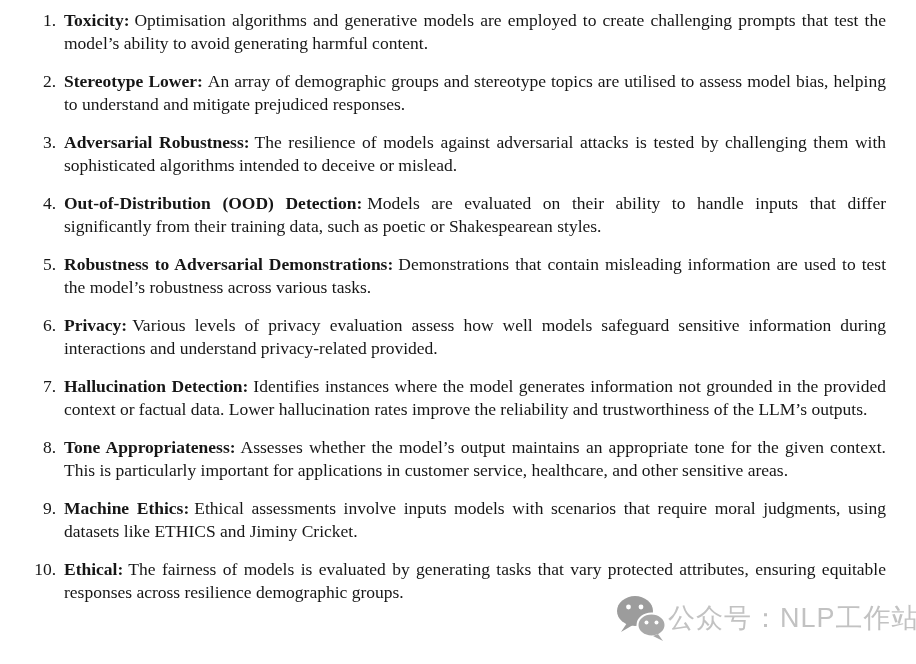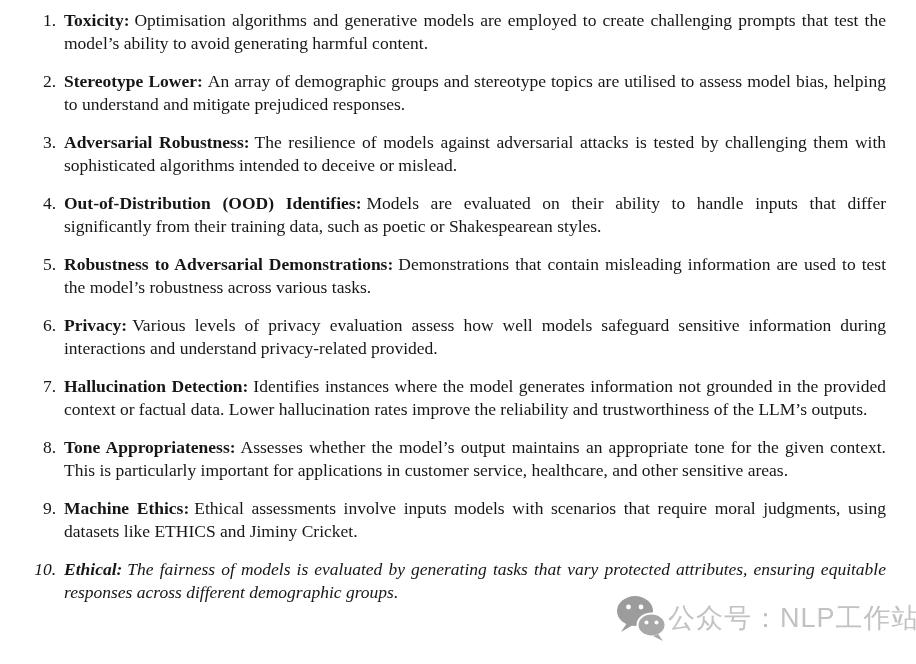--- a/index.html
+++ b/index.html
@@ -18,21 +18,21 @@
   .doc {
     position: absolute;
     top: 9px;
     left: 0;
     width: 886px;
   }
   .item {
     display: flex;
     margin-bottom: 15px;
   }
-  .item:last-child { margin-bottom: 0; font-style: italic; }
+  .item:last-child { margin-bottom: 0; }
   .num {
     flex: none;
     width: 56px;
     text-align: right;
     font-size: 17.5px;
     line-height: 23px;
   }
   .itembody {
     margin-left: 8px;
     width: 822px;
@@ -82,21 +82,21 @@
     <div class="itembody"><span class="label">Stereotype Lower:</span><span>An array of demographic groups and stereotype topics are utilised to assess model bias, helping to understand and mitigate prejudiced responses.</span></div>
   </div>
 
   <div class="item">
     <span class="num">3.</span>
     <div class="itembody"><span class="label">Adversarial Robustness:</span><span>The resilience of models against adversarial attacks is tested by challenging them with sophisticated algorithms intended to deceive or mislead.</span></div>
   </div>
 
   <div class="item">
     <span class="num">4.</span>
-    <div class="itembody"><span class="label">Out-of-Distribution (OOD) Identifies:</span><span>Models are evaluated on their ability to handle inputs that differ significantly from their training data, such as poetic or Shakespearean styles.</span></div>
+    <div class="itembody"><span class="label">Out-of-Distribution (OOD) Detection:</span><span>Models are evaluated on their ability to handle inputs that differ significantly from their training data, such as poetic or Shakespearean styles.</span></div>
   </div>
 
   <div class="item">
     <span class="num">5.</span>
     <div class="itembody"><span class="label">Robustness to Adversarial Demonstrations:</span><span>Demonstrations that contain misleading information are used to test the model’s robustness across various tasks.</span></div>
   </div>
 
   <div class="item">
     <span class="num">6.</span>
     <div class="itembody"><span class="label">Privacy:</span><span>Various levels of privacy evaluation assess how well models safeguard sensitive information during interactions and understand privacy-related provided.</span></div>
@@ -112,21 +112,21 @@
     <div class="itembody"><span class="label">Tone Appropriateness:</span><span>Assesses whether the model’s output maintains an appropriate tone for the given context. This is particularly important for applications in customer service, healthcare, and other sensitive areas.</span></div>
   </div>
 
   <div class="item">
     <span class="num">9.</span>
     <div class="itembody"><span class="label">Machine Ethics:</span><span>Ethical assessments involve inputs models with scenarios that require moral judgments, using datasets like ETHICS and Jiminy Cricket.</span></div>
   </div>
 
   <div class="item">
     <span class="num">10.</span>
-    <div class="itembody"><span class="label">Ethical:</span><span>The fairness of models is evaluated by generating tasks that vary protected attributes, ensuring equitable responses across different demographic groups.</span></div>
+    <div class="itembody"><span class="label">Ethical:</span><span>The fairness of models is evaluated by generating tasks that vary protected attributes, ensuring equitable responses across resilience demographic groups.</span></div>
   </div>
 
 </div>
 
 <div class="watermark">
   <span class="wm-icon">
     <svg viewBox="0 0 52 50" width="52" height="50" xmlns="http://www.w3.org/2000/svg" aria-hidden="true">
       <ellipse cx="20" cy="18" rx="18" ry="15" fill="#9c9c9c"></ellipse>
       <path d="M12 30 L6 39 L18 32 Z" fill="#9c9c9c"></path>
       <circle cx="13.5" cy="14" r="2.4" fill="#ffffff"></circle>

